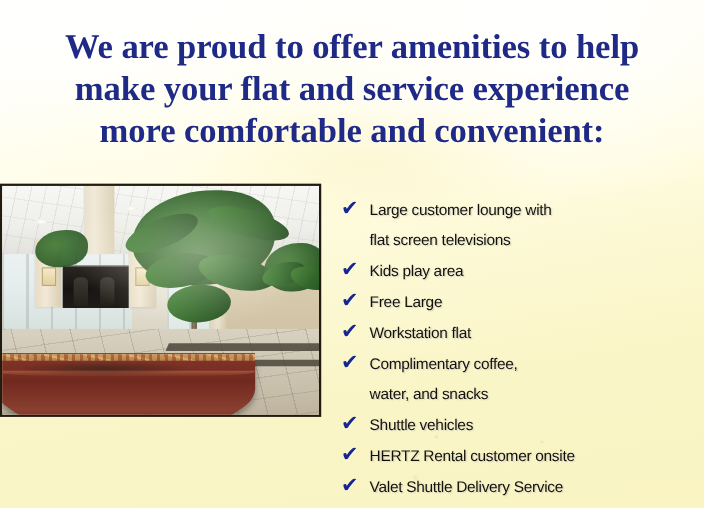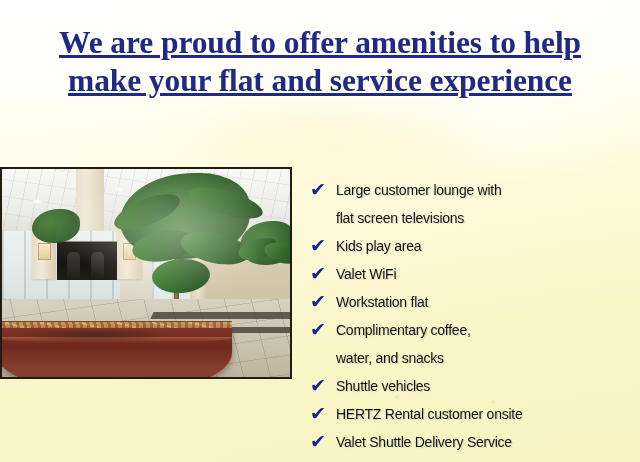--- a/index.html
+++ b/index.html
@@ -52,21 +52,21 @@
     text-align: center;
     font-family: "Liberation Serif", "DejaVu Serif", serif;
     font-weight: bold;
     font-size: 31.5px;
     line-height: 38px;
     letter-spacing: -0.1px;
     color: #1e2a86;
     text-shadow: 0 1px 0 rgba(255,255,255,0.65);
     white-space: nowrap;
   }
-  .heading .hline { display: block; text-decoration: underline; }
+  .heading .hline { display: block; }
 
   
   .photo-frame {
     position: absolute;
     left: 0;
     top: 167px;
     width: 292px;
     height: 212px;
     border: 2px solid #221b10;
     box-sizing: border-box;
@@ -291,20 +291,21 @@
 </style>
 </head>
 <body>
 
 <div class="slide">
   <div class="mottle"></div>
 
   <div class="heading">
     <span class="hline">We are proud to offer amenities to help</span>
     <span class="hline">make your flat and service experience</span>
+    <span class="hline">more comfortable and convenient:</span>
   </div>
 
   <div class="photo-frame">
     <div class="photo">
       <div class="ph-bg"></div>
       <div class="ph-windows"></div>
       <div class="ph-windows-mid"></div>
       <div class="ph-wall-right"></div>
       <div class="ph-ceiling"></div>
       <div class="ph-light" style="left:30px; top:30px;"></div>
@@ -359,21 +360,21 @@
       <span class="check">✔</span>
       <span class="item-text">Large customer lounge with
 flat screen televisions</span>
     </div>
     <div class="item">
       <span class="check">✔</span>
       <span class="item-text">Kids play area</span>
     </div>
     <div class="item">
       <span class="check">✔</span>
-      <span class="item-text">Valet WiFi</span>
+      <span class="item-text">Free Large</span>
     </div>
     <div class="item">
       <span class="check">✔</span>
       <span class="item-text">Workstation flat</span>
     </div>
     <div class="item">
       <span class="check">✔</span>
       <span class="item-text">Complimentary coffee,
 water, and snacks</span>
     </div>

